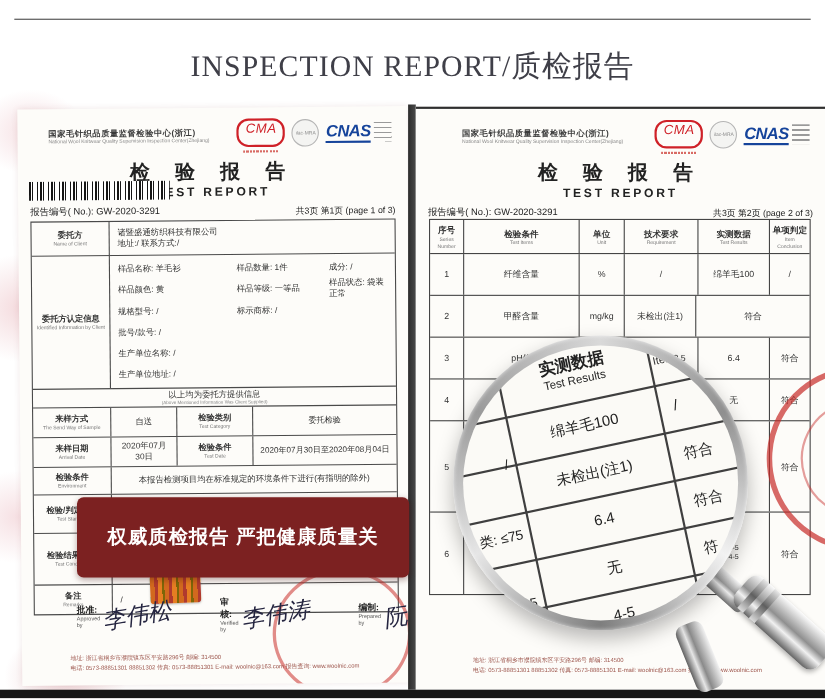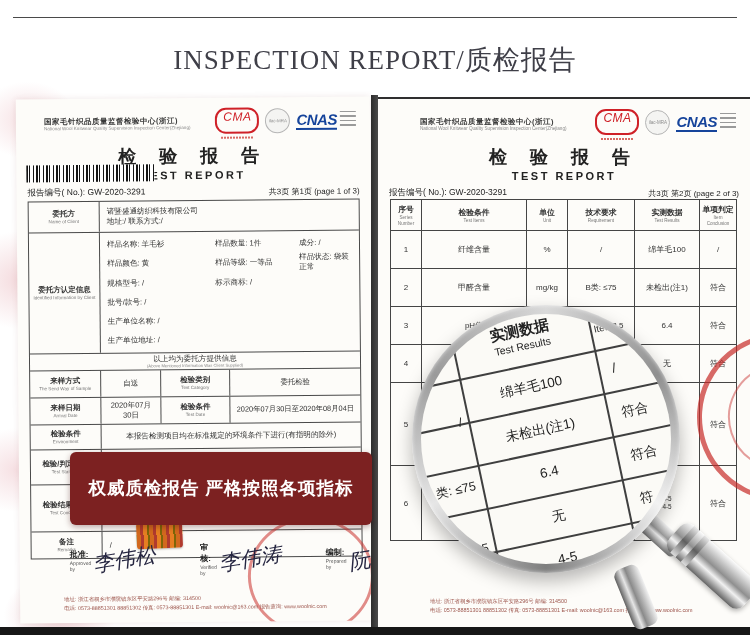--- a/index.html
+++ b/index.html
@@ -368,21 +368,20 @@
         <div class="rc c1">纤维含量</div>
         <div class="rc c2">%</div>
         <div class="rc c3">/</div>
         <div class="rc c4">绵羊毛100</div>
         <div class="rc c5">/</div>
       </div>
       <div class="rrow rb">
         <div class="rc c0">2</div>
         <div class="rc c1">甲醛含量</div>
         <div class="rc c2">mg/kg</div>
-        <div class="rc c3">B类: ≤75</div>
         <div class="rc c4">未检出(注1)</div>
         <div class="rc c5">符合</div>
       </div>
       <div class="rrow rb">
         <div class="rc c0">3</div>
         <div class="rc c1">pH值</div>
         <div class="rc c2">/</div>
         <div class="rc c3">B类: 4.0~8.5</div>
         <div class="rc c4">6.4</div>
         <div class="rc c5">符合</div>
@@ -466,17 +465,17 @@
 
         <div class="mright" style="top:66px">/</div>
         <div class="mright" style="top:110px">符合</div>
         <div class="mright" style="top:154px">符合</div>
         <div class="mright" style="top:198px">符</div>
       </div>
     </div>
   </div>
 
   <div class="banner">
-    <div>权威质检报告  严格按照各项指标</div>
+    <div>权威质检报告  严把健康质量关</div>
   </div>
 
   <div class="bottombar"></div>
 </div>
 
 </body></html>

